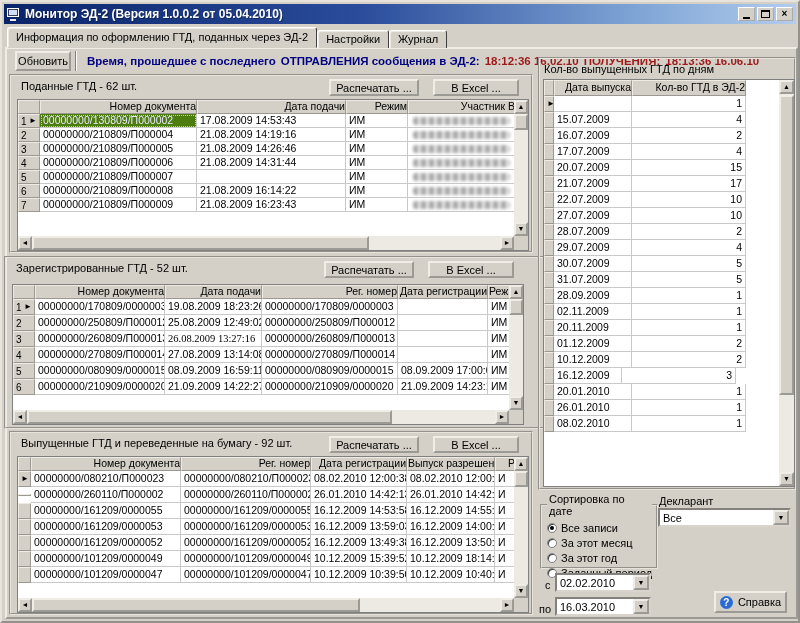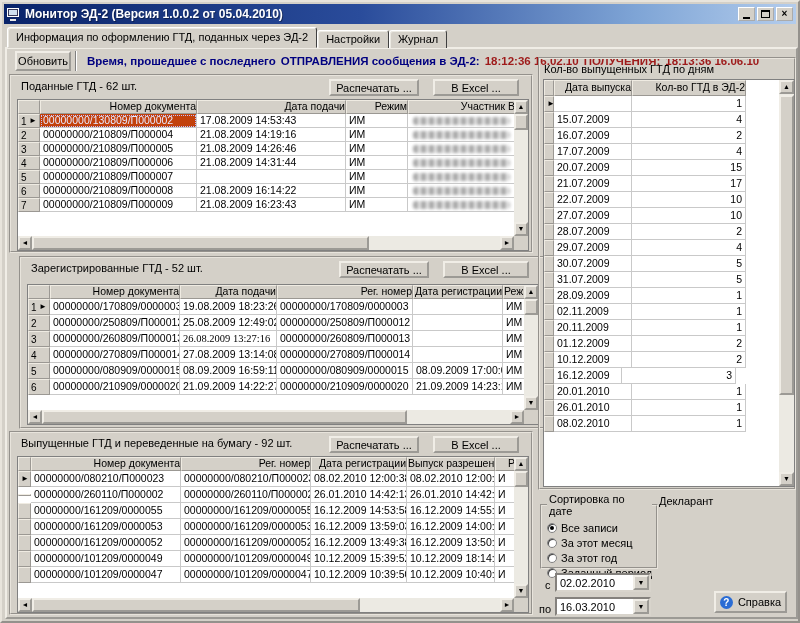--- a/index.html
+++ b/index.html
@@ -64,21 +64,21 @@
   .g-hcell { flex:0 0 auto; background:#D4D0C8; border:1px outset #EFEBE2; overflow:hidden;
              font-size:10.5px; text-align:right; white-space:nowrap; }
   .g-body { flex:1 1 auto; background:#fff; overflow:hidden; }
   .g-row { display:flex; }
   .g-rowhdr { flex:0 0 auto; background:#D4D0C8; border:1px outset #EFEBE2; display:flex;
               align-items:center; justify-content:space-between; padding:0 2px; font-size:10px;
               overflow:hidden; }
   .g-pointer { font-size:8px; line-height:8px; }
   .g-cell { flex:0 0 auto; border-right:1px solid #C9C9C9; border-bottom:1px solid #C9C9C9;
             overflow:hidden; white-space:nowrap; font-size:10.5px; padding:0 3px; }
-  .g-selected { background:#c2410c; color:#E8E8FF; outline:1px dotted #C0C0FF; outline-offset:-2px; }
+  .g-selected { background:#4d7c0f; color:#E8E8FF; outline:1px dotted #C0C0FF; outline-offset:-2px; }
   .g-smudge { display:block; height:8px; margin:3px 2px 0 2px; border-radius:3px;
               background:repeating-linear-gradient(90deg,#8e8e8e 0 5px,#dcdcdc 5px 8px);
               filter:blur(1.5px); opacity:.75; }
 
   
   .g-vscroll { position:absolute; right:0; top:0; bottom:14px; width:14px; background:#ECEAE3; }
   .grid.no-h .g-vscroll { bottom:0; width:15px; }
   .g-hscroll { position:absolute; left:0; right:14px; bottom:0; height:14px; background:#ECEAE3;
                display:flex; }
   .g-sbtn { width:14px; height:14px; flex:0 0 auto; background:#D4D0C8; border:2px outset #F0EDE6;
@@ -253,21 +253,21 @@
         <div class="g-sbtn">◄</div>
         <div class="g-htrack">
             <div class="g-hthumb" style="width:72%"></div>
           </div>
         <div class="g-sbtn">►</div>
       </div>
       <div class="g-corner2"></div>
     </div>
   </div>
 
-  <div class="group" style="left:17px;top:254px;width:568px;height:173px">
+  <div class="group" style="left:2px;top:254px;width:568px;height:173px">
     <span class="group-label">Зарегистрированные ГТД - 52 шт.</span>
     <button class="btn gbtn print">Распечатать ...</button>
     <button class="btn gbtn excel">В Excel ...</button>
     <div class="grid" style="left:6px;top:26px;width:512px;height:141px">
       <div class="g-main">
           <div class="g-head" style="height: 14px;">
             <div class="g-hcell" style="width: 22px; line-height: 11px;"></div>
             <div class="g-hcell" style="width: 130px; line-height: 11px;">Номер документа</div>
             <div class="g-hcell" style="width: 97px; line-height: 11px;">Дата подачи</div>
             <div class="g-hcell" style="width: 136px; line-height: 11px;">Рег. номер</div>
@@ -640,20 +640,24 @@
       <span class="radio"></span>
       <span>За этот год</span>
     </label>
     <label class="radio-row">
       <span class="radio"></span>
       <span>Заданный период</span>
     </label>
   </fieldset>
 
   <span class="field-label" style="left:657px;top:493px">Декларант</span>
+  <div class="combo" style="left:656px;top:506px;width:133px">
+    <span class="combo-value">Все</span>
+    <span class="combo-btn">▼</span>
+  </div>
 
   <span class="field-label" style="left:543px;top:577px">с</span>
   <div class="combo" style="left:553px;top:571px;width:96px">
     <span class="combo-value">02.02.2010</span>
     <span class="combo-btn">▼</span>
   </div>
 
   <span class="field-label" style="left:537px;top:601px">по</span>
   <div class="combo" style="left:553px;top:595px;width:96px">
     <span class="combo-value">16.03.2010</span>

